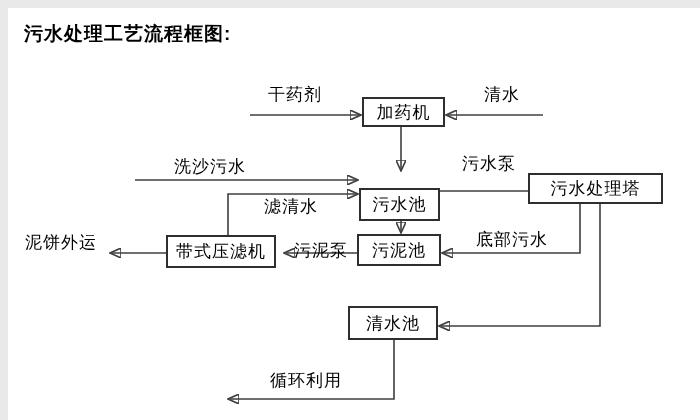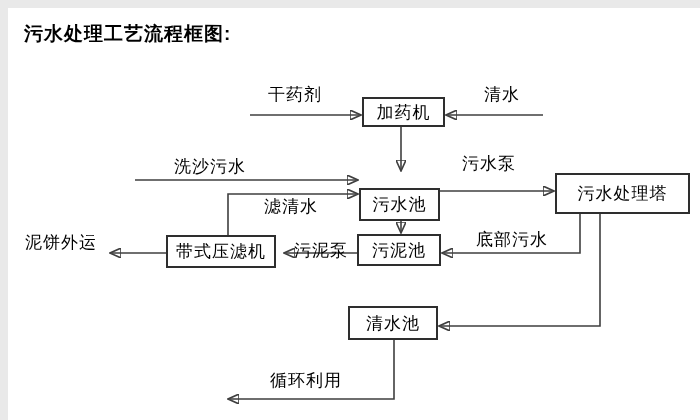--- a/index.html
+++ b/index.html
@@ -56,21 +56,21 @@
     <path d="M592 196 L592 318 L433 318" marker-end="url(#arrow)"></path>
     <path d="M386 332 L386 391 L222 391" marker-end="url(#arrow)"></path>
   </svg>
 
   <div class="node" style="left:354px;top:89px;width:83px;height:30px;">
     <span>加药机</span>
   </div>
   <div class="node" style="left:351px;top:180px;width:81px;height:33px;">
     <span>污水池</span>
   </div>
-  <div class="node" style="left:547px;top:165px;width:135px;height:41px;font-family:Liberation Mono, monospace;">
+  <div class="node" style="left:520px;top:165px;width:135px;height:31px;font-family:Liberation Mono, monospace;">
     <span>污水处理塔</span>
   </div>
   <div class="node" style="left:349px;top:226px;width:84px;height:32px;">
     <span>污泥池</span>
   </div>
   <div class="node" style="left:158px;top:227px;width:110px;height:33px;">
     <span>带式压滤机</span>
   </div>
   <div class="node" style="left:340px;top:298px;width:90px;height:34px;">
     <span>清水池</span>

